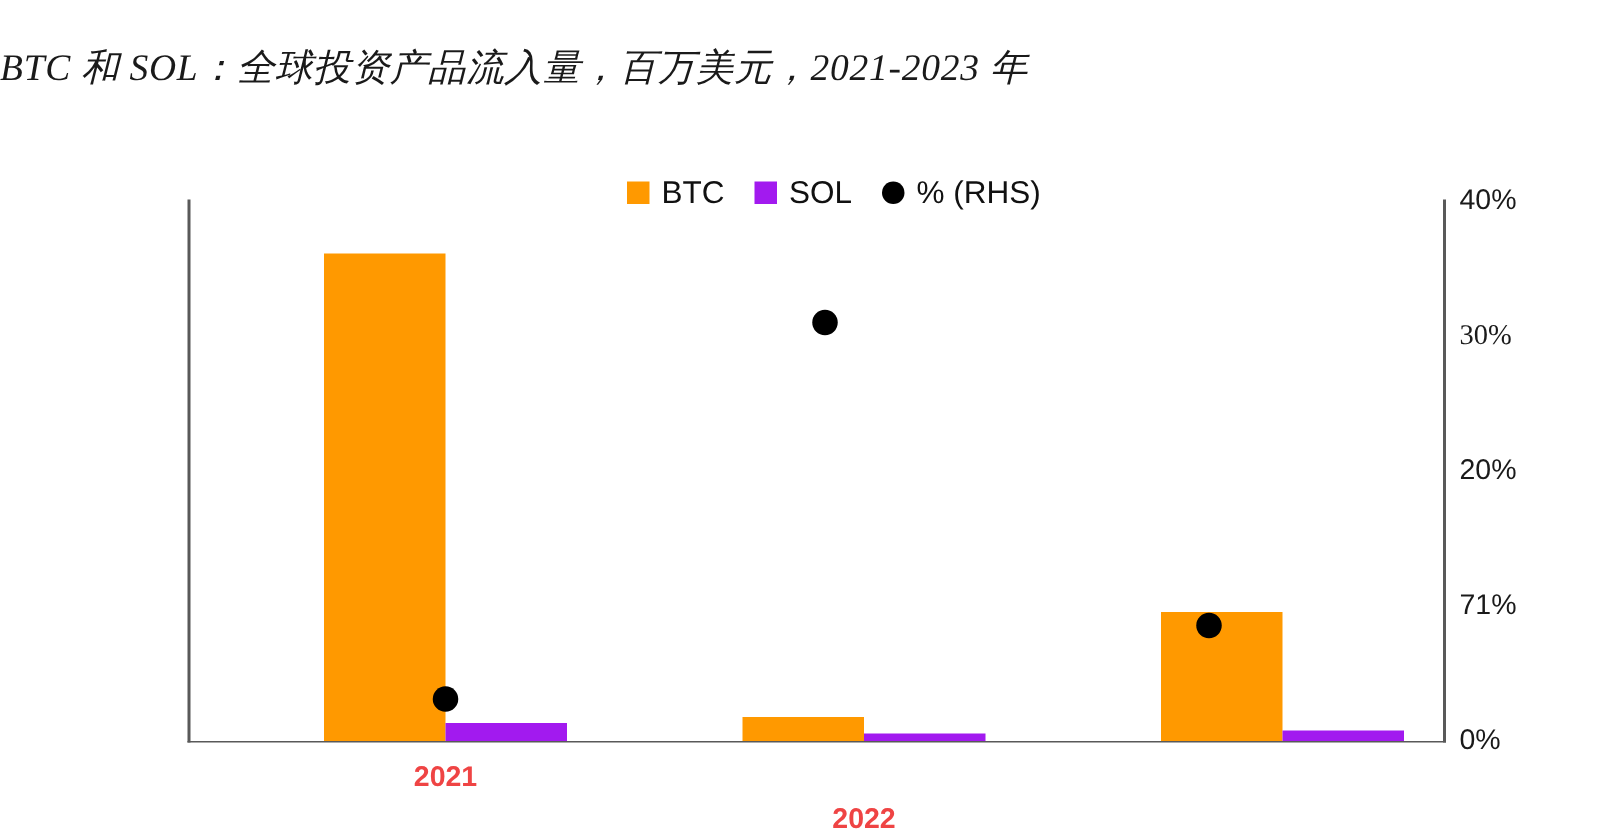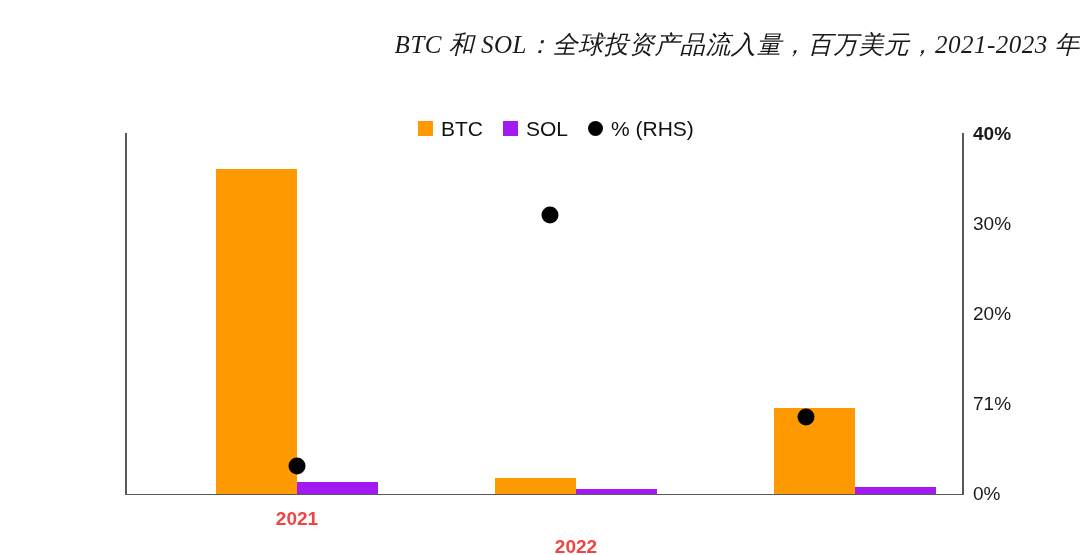--- a/index.html
+++ b/index.html
@@ -9,21 +9,21 @@
     font-family:"Liberation Sans", sans-serif;
     overflow:hidden;
     position:relative;
   }
   #chart-root{position:absolute;inset:0;}
 
   
   .chart-title{
     position:absolute;
     left:0;top:28px;width:1080px;
-    text-align:right;
+    text-align:left;
     font-family:"Liberation Serif", serif;
     font-style:italic;
     font-size:25px;
     color:#1a1a1a;
     letter-spacing:.5px;
     white-space:nowrap;
   }
 
   
   .plot-area{
@@ -108,22 +108,22 @@
     <div class="legend-item">
       <span class="legend-swatch dot-pct"></span>
       <span class="legend-label">% (RHS)</span>
     </div>
   </div>
 
   <div class="axis-line y-axis-left"></div>
   <div class="axis-line y-axis-right"></div>
   <div class="axis-line x-axis"></div>
 
-  <div class="tick tick-right" style="top:124px;font-weight:bold;">40%</div>
-  <div class="tick tick-right" style="top:214px;">30%</div>
+  <div class="tick tick-right" style="top:124px;">40%</div>
+  <div class="tick tick-right" style="top:214px;font-family:Liberation Serif, serif;">30%</div>
   <div class="tick tick-right" style="top:304px;">20%</div>
   <div class="tick tick-right" style="top:394px;">71%</div>
   <div class="tick tick-right" style="top:484px;">0%</div>
 
   <div class="plot-area">
 
     <div class="bar bar-btc" style="left: 91px; width: 81px; height: 325.35px;"></div>
     <div class="bar bar-sol" style="left: 172px; width: 81px; height: 12.15px;"></div>
 
     <div class="bar bar-btc" style="left: 370px; width: 81px; height: 16.2px;"></div>

